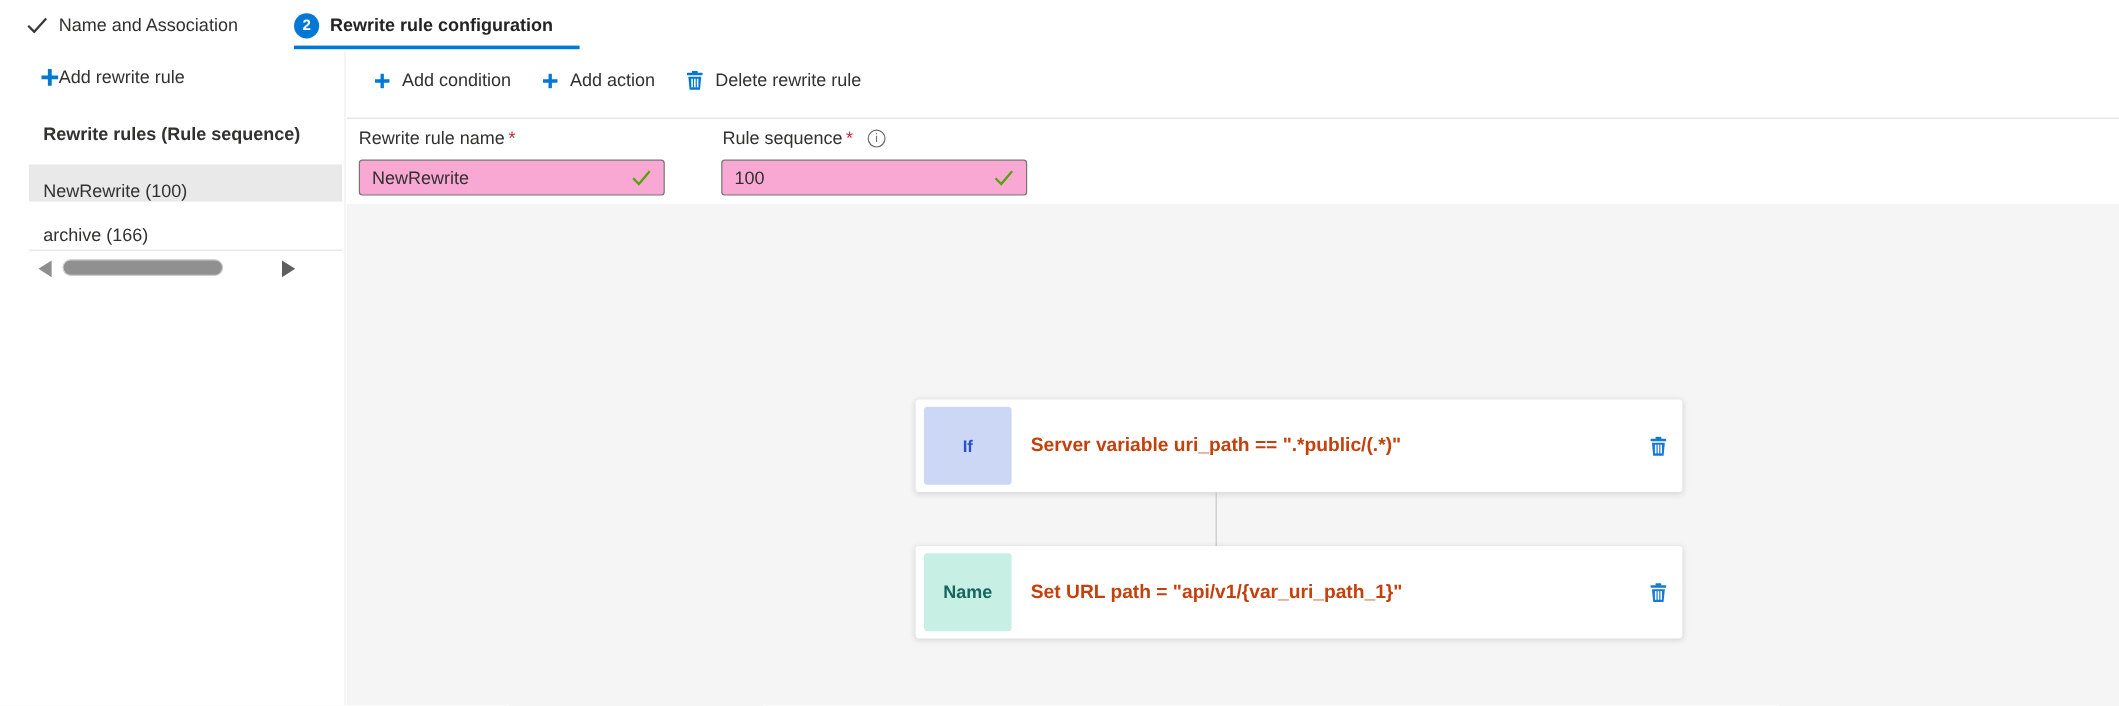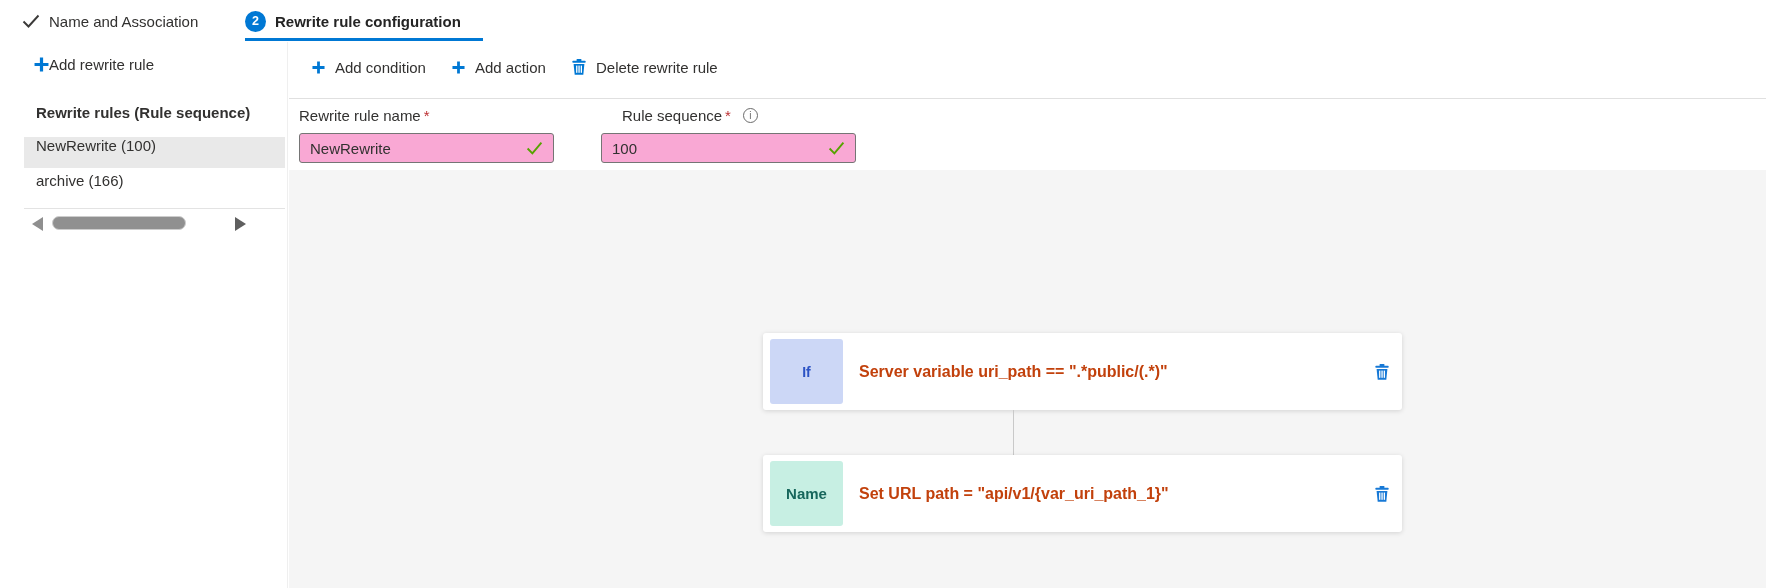--- a/index.html
+++ b/index.html
@@ -17,21 +17,21 @@
   .step-badge { width:21px; height:21px; border-radius:50%; background:#0078d4; color:#fff;
                 font-size:12.5px; font-weight:700; display:flex; align-items:center; justify-content:center; }
   .tab-underline { position:absolute; left:245px; top:38px; width:238px; height:3px; background:#0078d4; }
 
   
   .sidebar { position:absolute; left:0; top:42px; width:288px; bottom:0; background:#fff;
              border-right:1px solid #efefef; }
   .add-rule { position:absolute; left:34px; top:58px; display:flex; align-items:center; 
               font-size:15px; cursor:pointer; }
   .side-header { position:absolute; left:36px; top:62px; font-size:15px; font-weight:700; }
-  .side-row { position:absolute; left:24px; width:261px; height:31px; display:flex; align-items:flex-start;
+  .side-row { position:absolute; left:24px; width:261px; height:31px; display:flex; align-items:flex-end;
               padding-left:12px; font-size:15px; cursor:pointer; }
   .side-row.selected { background:#e9e9e9; }
   .row-1 { top:95px; }
   .row-2 { top:130px; height:33px; }
   .scroll-strip { position:absolute; left:24px; top:166px; width:261px; height:30px;
                   border-top:1px solid #e3e3e3; }
   .tri { position:absolute; top:8px; width:0; height:0; cursor:pointer; }
   .tri-left  { left:8px;  border:7px solid transparent; border-left:0;  border-right:11px solid #8f8f8f; }
   .tri-right { left:211px; border:7px solid transparent; border-right:0; border-left:11px solid #5f5f5f; }
   .scroll-thumb { position:absolute; left:28px; top:7px; width:134px; height:14px; border-radius:8px;
@@ -41,21 +41,21 @@
   .tb { position:absolute; top:54px; height:26px; display:flex; align-items:center; gap:10px;
         font-size:15px; cursor:pointer; }
   #tb-add-condition { left:312px; }
   #tb-add-action { left:452px; }
   #tb-delete-rule { left:572px; }
   .tb-divider { position:absolute; left:289px; top:98px; right:0; height:1px; background:#e0e0e0; }
 
   
   .f-label { position:absolute; top:107px; font-size:15px; display:flex; align-items:center; gap:8px; }
   #label-name { left:299px; }
-  #label-seq { left:602px;margin-left:20px; }
+  #label-seq { left:602px; }
   .req { color:#bc2f32; margin-left:3px; }
   .info-icon { width:15px; height:15px; border:1px solid #6b6b6b; border-radius:50%; color:#6b6b6b;
                font-size:10px; line-height:13px; text-align:center; margin-left:4px; cursor:pointer; }
   .f-input { position:absolute; top:133px; width:255px; height:30px; border:1px solid #757575;
              border-radius:3px; background:#f9a8d4; display:flex; align-items:center; padding:0 10px; }
   #input-name { left:299px; }
   #input-seq { left:601px; }
   .f-input input { border:none; outline:none; flex:1; font-size:15px; min-width:0;
                    font-family:"Liberation Sans","DejaVu Sans",sans-serif; color:#323130; background:transparent; }
   .valid-check { flex:none; margin-left:auto; }

